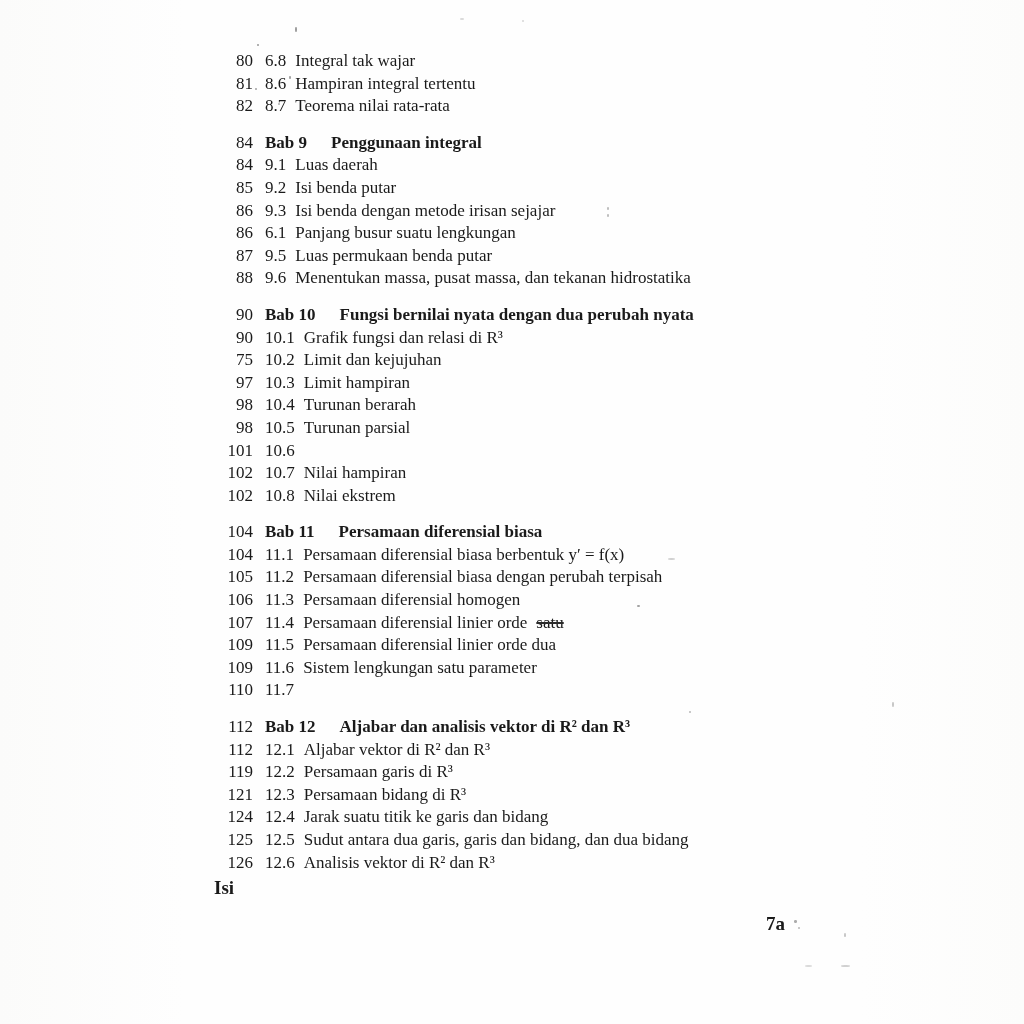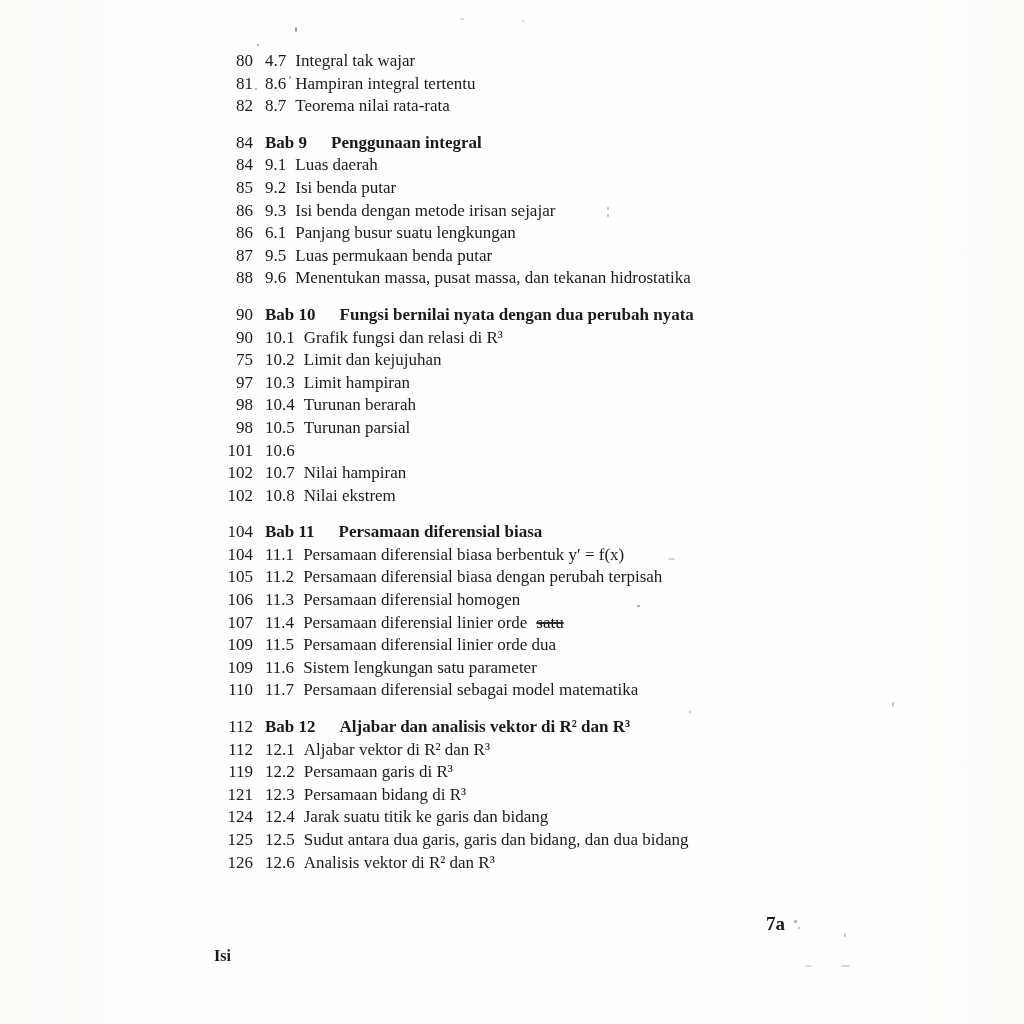--- a/index.html
+++ b/index.html
@@ -44,22 +44,22 @@
   .struck {
     margin-left: 9px;
     padding-right: 15px;
     text-decoration: line-through;
     text-decoration-thickness: 2px;
     text-decoration-color: #2a2a2a;
   }
   .footer-left {
     position: absolute;
     left: 214px;
-    top: 947px;
-    font-size: 16px;
+    top: 877px;
+    font-size: 19px;
     font-weight: bold;
   }
   .footer-right {
     position: absolute;
     left: 766px;
     top: 913px;
     font-size: 19px;
     font-weight: bold;
   }
   .speck {
@@ -70,21 +70,21 @@
 </style>
 </head>
 <body>
 
 <div class="page">
 
   <main class="toc">
       <div class="toc-group">
         <div class="toc-row">
           <span class="col-page">80</span>
-          <span class="col-sec">4.7</span>
+          <span class="col-sec">6.8</span>
           <span class="col-title">Integral tak wajar</span>
         </div>
         <div class="toc-row">
           <span class="col-page">81</span>
           <span class="col-sec">8.6</span>
           <span class="col-title">Hampiran integral tertentu</span>
         </div>
         <div class="toc-row">
           <span class="col-page">82</span>
           <span class="col-sec">8.7</span>
@@ -203,21 +203,20 @@
           <span class="col-title">Persamaan diferensial linier orde dua</span>
         </div>
         <div class="toc-row">
           <span class="col-page">109</span>
           <span class="col-sec">11.6</span>
           <span class="col-title">Sistem lengkungan satu parameter</span>
         </div>
         <div class="toc-row">
           <span class="col-page">110</span>
           <span class="col-sec">11.7</span>
-          <span class="col-title">Persamaan diferensial sebagai model matematika</span>
         </div>
       </div>
       <div class="toc-group">
         <div class="toc-row chapter-row">
           <span class="col-page">112</span>
           <span class="chapter-head"><span class="chapter-label">Bab 12</span><span class="chapter-title">Aljabar dan analisis vektor di R² dan R³</span></span>
         </div>
         <div class="toc-row">
           <span class="col-page">112</span>
           <span class="col-sec">12.1</span>

